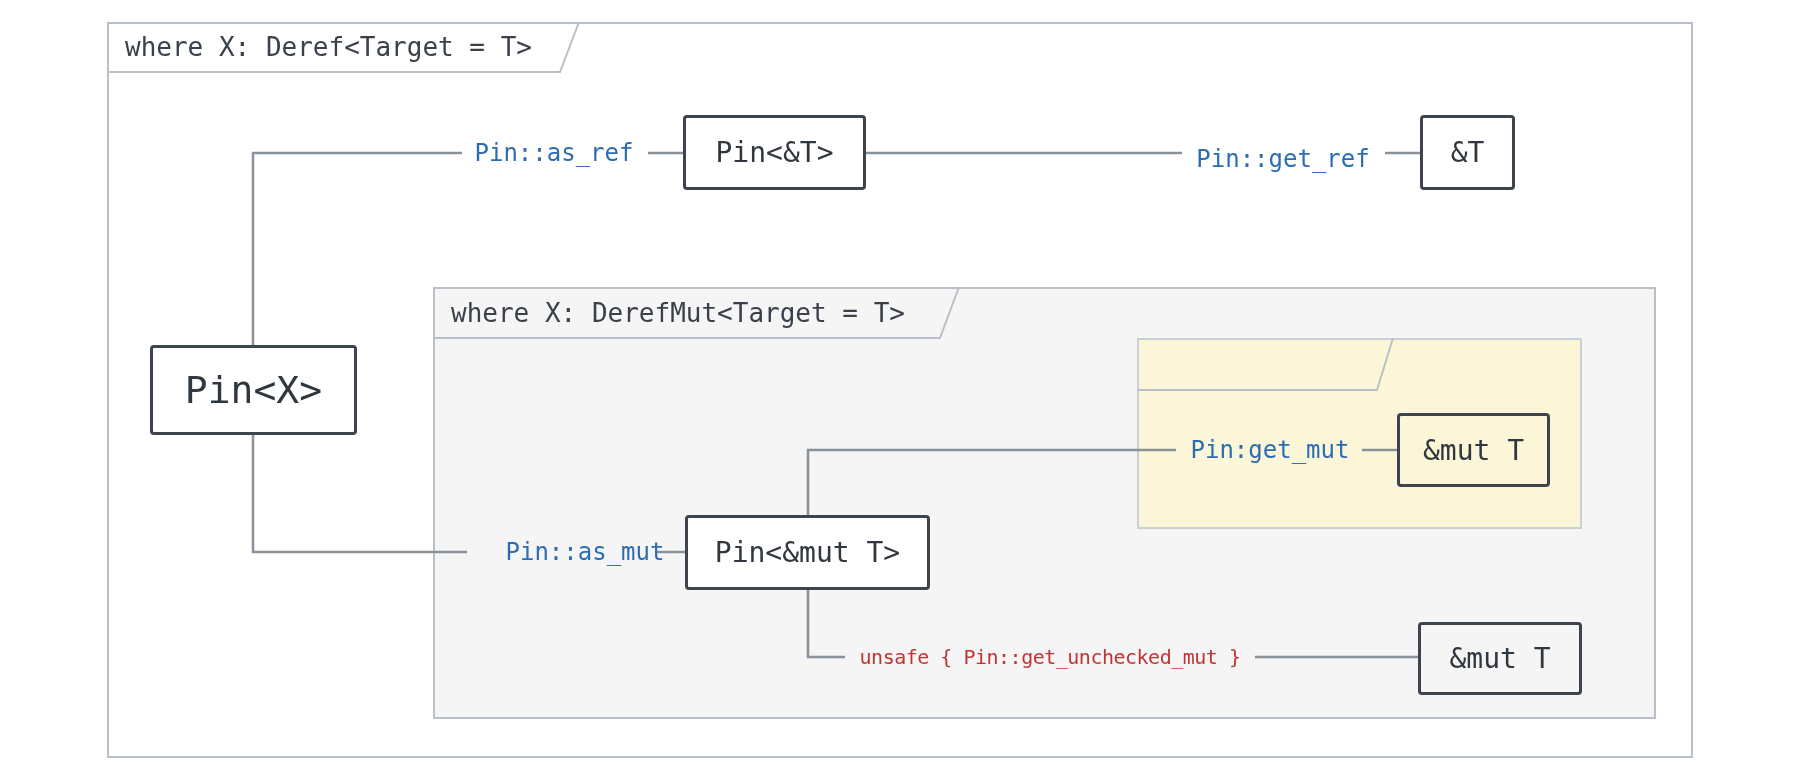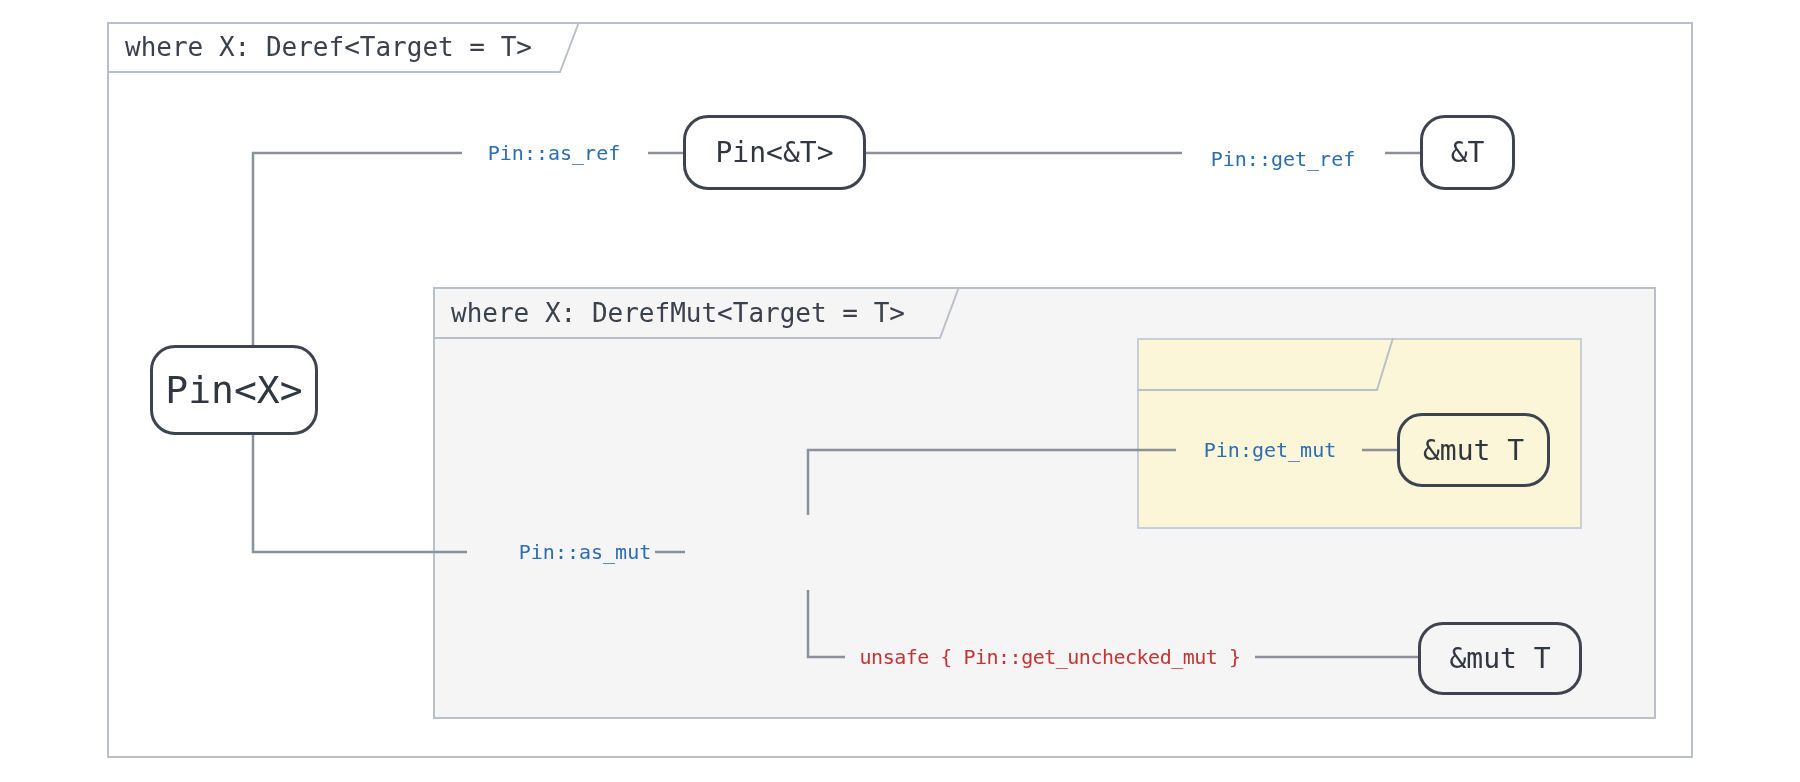--- a/index.html
+++ b/index.html
@@ -29,41 +29,41 @@
     transform: translateY(-50%);
     font-size: 26px;
     color: #3a414b;
     white-space: pre;
   }
   
   .node {
     position: absolute;
     box-sizing: border-box;
     border: 3px solid #3d444d;
-    border-radius: 25px;
+    border-radius: 4px;
     display: flex;
     align-items: center;
     justify-content: center;
     font-size: 28px;
     color: #30373f;
     background: #ffffff;
     white-space: pre;
   }
   .node.transparent { background: transparent; }
-  #node-pin-x { left: 150px; top: 345px; width: 168px; height: 90px; font-size: 38px; }
+  #node-pin-x { left: 150px; top: 345px; width: 207px; height: 90px; font-size: 38px; }
   #node-pin-ref-t    { left: 683px;  top: 115px; width: 183px; height: 75px; }
   #node-ref-t        { left: 1420px; top: 115px; width: 95px;  height: 75px; }
   #node-pin-mut-t    { left: 685px;  top: 515px; width: 245px; height: 75px; }
   #node-mut-t-unpin  { left: 1397px; top: 413px; width: 153px; height: 74px; }
   #node-mut-t-unsafe { left: 1418px; top: 622px; width: 164px; height: 73px; }
   
   .edge-label {
     position: absolute;
     transform: translate(-50%, -50%);
-    font-size: 20px;
+    font-size: 24px;
     white-space: pre;
   }
   .edge-label.blue { color: #2b6db3; }
   .edge-label.red  { color: #c23434; font-size: 20px; letter-spacing: -0.5px; }
   #edge-as-ref  { left: 554px;  top: 153px; }
   #edge-get-ref { left: 1283px; top: 159px; }
   #edge-as-mut  { left: 585px;  top: 552px; }
   #edge-get-mut { left: 1270px; top: 450px; }
   #edge-unsafe  { left: 1050px; top: 657px; text-align: right; }
 </style>
@@ -97,20 +97,21 @@
       <path d="M1255 657 H1418"></path>
     </g>
   </svg>
 
   <div class="tab-label" style="left:125px; top:47px;">where X: Deref&lt;Target = T&gt;</div>
   <div class="tab-label" style="left:451px; top:313px;">where X: DerefMut&lt;Target = T&gt;</div>
 
   <div class="node" id="node-pin-x">Pin&lt;X&gt;</div>
   <div class="node" id="node-pin-ref-t">Pin&lt;&amp;T&gt;</div>
   <div class="node" id="node-ref-t">&amp;T</div>
+  <div class="node" id="node-pin-mut-t">Pin&lt;&amp;mut T&gt;</div>
   <div class="node transparent" id="node-mut-t-unpin">&amp;mut T</div>
   <div class="node transparent" id="node-mut-t-unsafe">&amp;mut T</div>
 
   <div class="edge-label blue" id="edge-as-ref">Pin::as_ref</div>
   <div class="edge-label blue" id="edge-get-ref">Pin::get_ref</div>
   <div class="edge-label blue" id="edge-as-mut">Pin::as_mut</div>
   <div class="edge-label blue" id="edge-get-mut">Pin:get_mut</div>
   <div class="edge-label red" id="edge-unsafe">unsafe { Pin::get_unchecked_mut }</div>
 
 </div>

